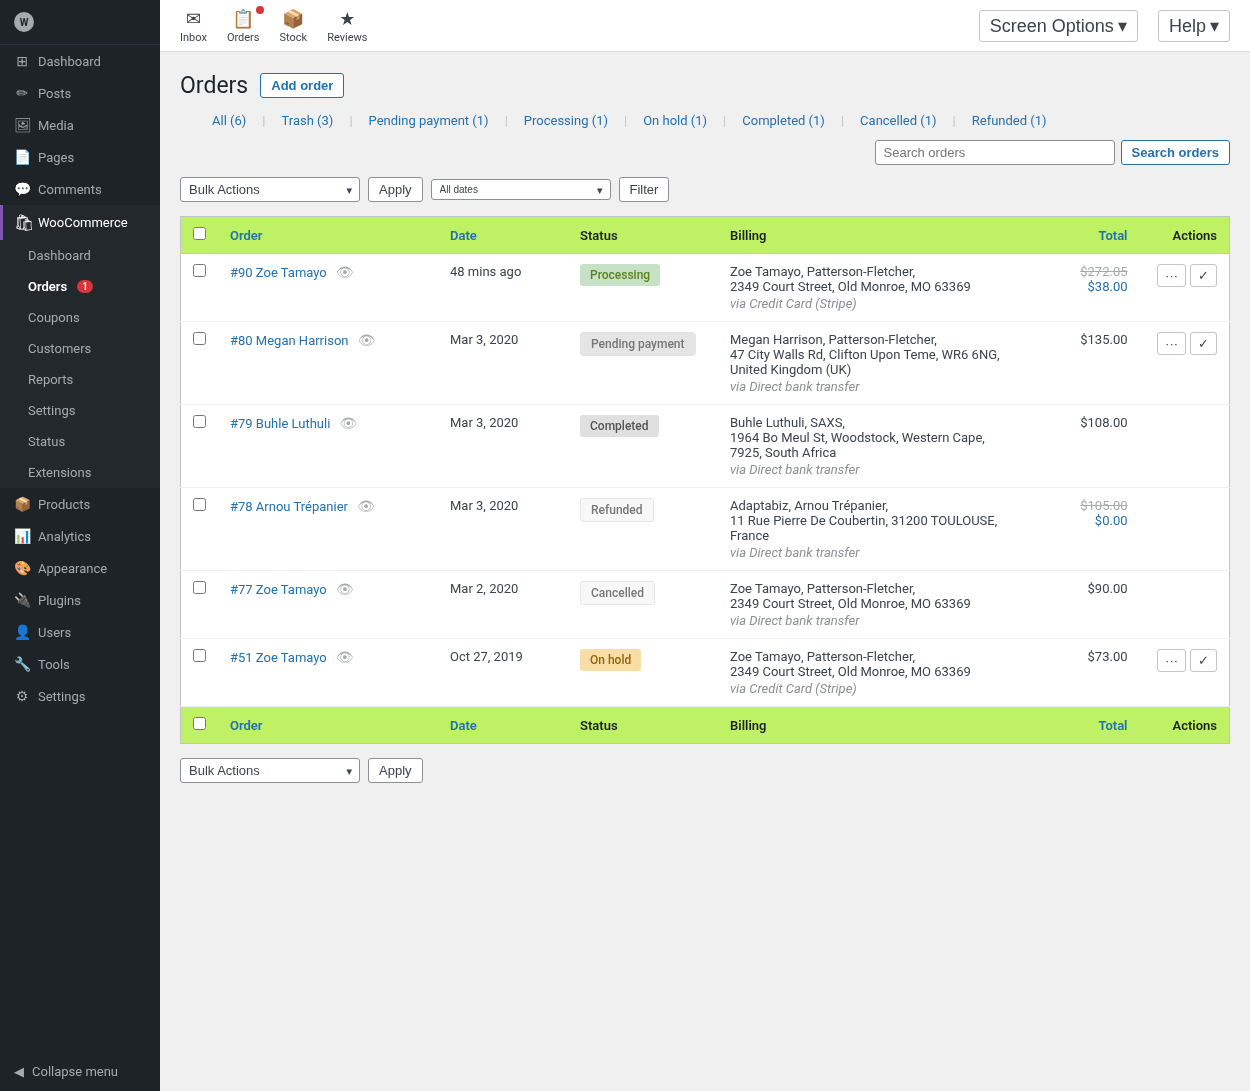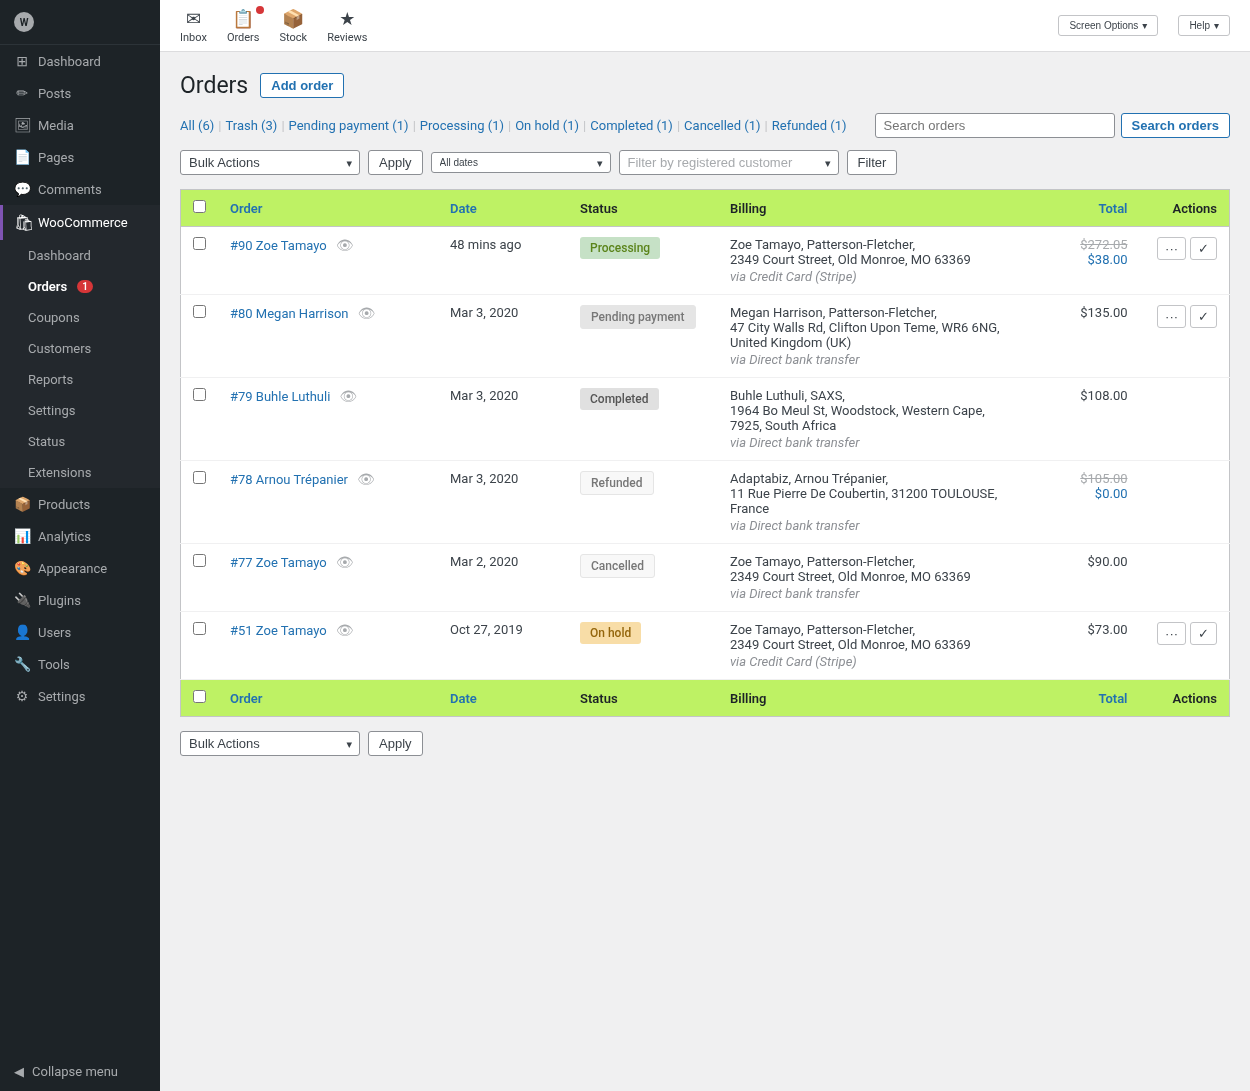--- a/index.html
+++ b/index.html
@@ -115,21 +115,21 @@
       width: 8px;
       height: 8px;
       font-size: 8px;
     }
     .screen-options-btn, .help-btn {
       background: #fff;
       border: 1px solid #c3c4c7;
       border-radius: 3px;
       padding: 4px 10px;
       cursor: pointer;
-      font-size: 10px;
+      font-size: 18px;
       color: #3c434a;
       display: flex;
       align-items: flex-end;
       gap: 4px;
     }
 
     
     #content {
       padding: 20px 20px 20px 20px;
       flex: 1;
@@ -162,25 +162,26 @@
       padding: 4px 10px;
       border-radius: 3px;
       cursor: pointer;
       font-size: 13px;
       font-weight: 600;
     }
 
     
     .filter-nav {
       display: flex;
-      align-items: center;
-      gap: 0;
+      align-items: flex-start;
+      gap: 12px;
       margin-bottom: 12px;
       font-size: 13px;
       flex-wrap: wrap;
+      margin-left: 32px;
     }
     .filter-nav a {
       color: #2271b1;
       text-decoration: none;
     }
     .filter-nav .separator { color: #c3c4c7; margin: 0 4px; }
 
     
     .action-bar {
       display: flex;
@@ -521,25 +522,20 @@
         </select>
       </div>
       <button class="apply-btn">Apply</button>
 
       <div class="select-wrapper">
         <select class="date-select">
           <option>All dates</option>
         </select>
       </div>
 
-      <div class="select-wrapper" style="min-width:220px;">
-        <select class="bulk-select" style="min-width:220px;color:#a7aaad;">
-          <option>Filter by registered customer</option>
-        </select>
-      </div>
       <button class="filter-btn">Filter</button>
     </div>
 
     <table class="orders-table">
       <thead>
         <tr>
           <th class="checkbox-col">
             <input type="checkbox" style="">
           </th>
           <th class="sortable order-col">Order</th>

